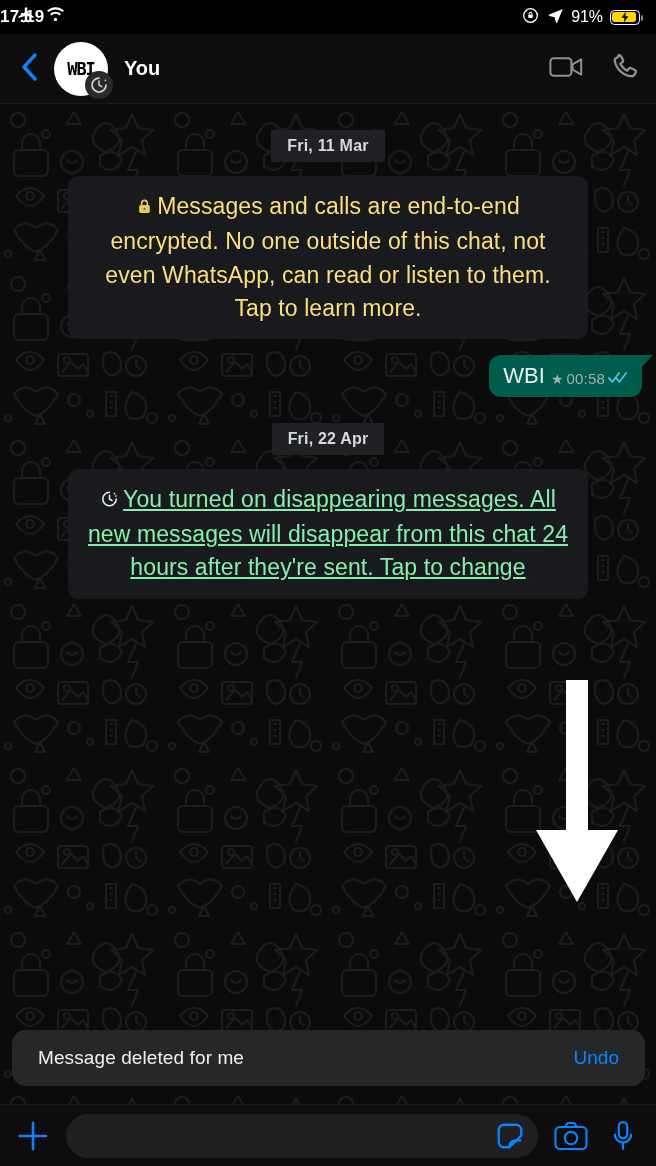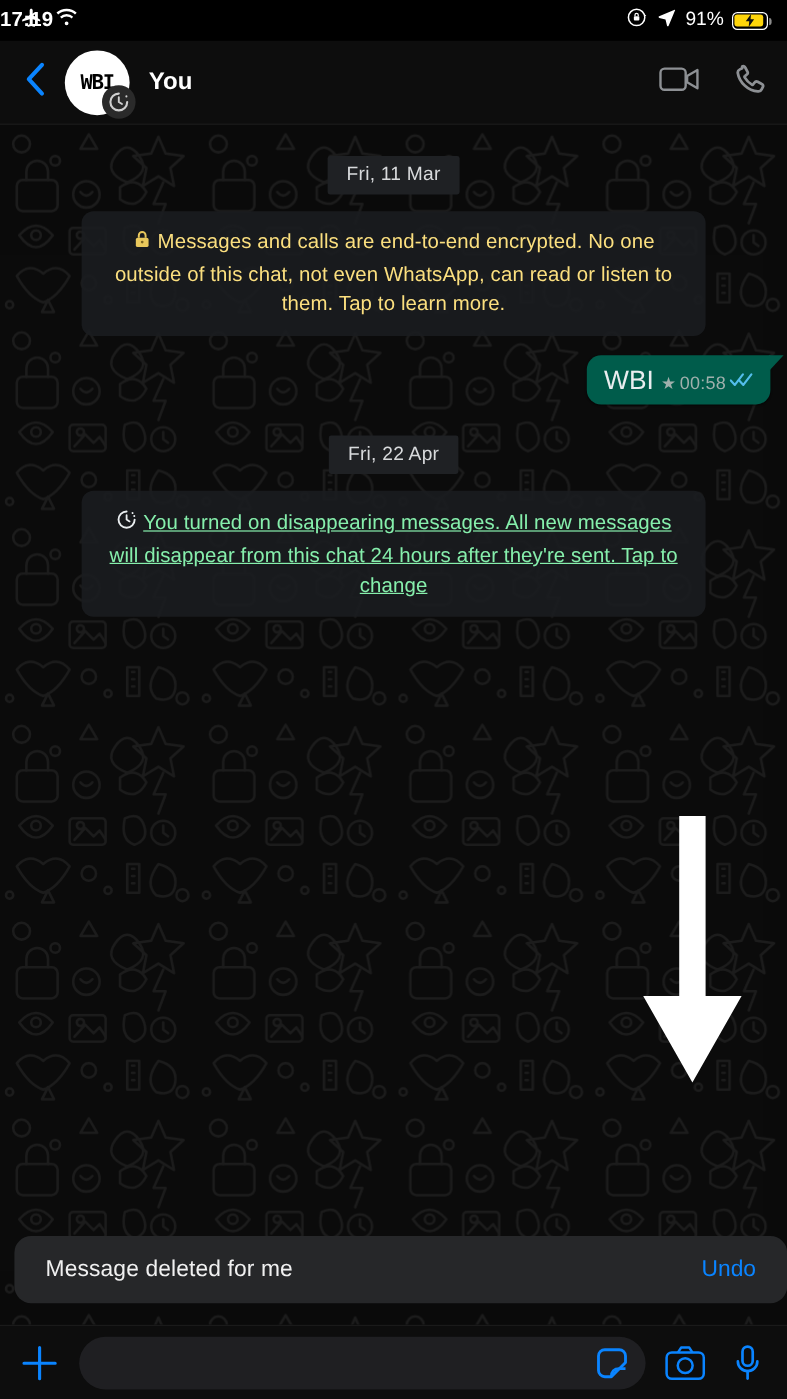--- a/index.html
+++ b/index.html
@@ -69,29 +69,29 @@
   
   .chat{
     position:absolute; top:104px; left:0; right:0; bottom:62px;
     background:#0B0B0B; overflow:hidden;
   }
   .doodles{ position:absolute; inset:0; opacity:.9; }
   .chat-inner{ position:relative; padding:14px 0 0; height:100%; }
 
   .date-row{ display:flex; justify-content:center; margin:12px 0 14px; }
   .date-pill{
-    background:#1F2124; color:#D8DADC; font-size:16px; font-weight:400;
+    background:#1F2124; color:#D8DADC; font-size:16px; font-weight:700;
     padding:7px 16px; border-radius:2px; letter-spacing:.2px;
   }
 
   .system-row{ display:flex; justify-content:center; padding:0 68px; }
   .system-bubble{
     background:rgba(26,28,31,.92); border-radius:10px;
     padding:14px 18px; text-align:center; line-height:1.45;
-    font-size:17px; letter-spacing:.1px;
+    font-size:23px; letter-spacing:.1px;
   }
   .system-bubble.encrypt{ color:#FBDF7F; }
   .system-bubble.dm{ color:#86efac;text-decoration:underline; }
   .sys-icon{ display:inline-block; vertical-align:-2px; margin-right:4px; }
 
   .msg-row{ display:flex; justify-content:flex-end; padding:16px 14px 0 0; }
   .bubble-out{
     position:relative; background:#005C4B; color:#E9EDEF;
     border-radius:12px; border-top-right-radius:0;
     padding:8px 13px 8px 14px; display:flex; align-items:flex-end; gap:2px;
@@ -106,21 +106,21 @@
   .bubble-text{ font-size:22px; line-height:1.15; }
   .bubble-meta{ display:flex; align-items:center; gap:3px; margin-left:4px; padding-bottom:1px; }
   .meta-star{ color:#9FB0AC; font-size:14px; line-height:1; }
   .meta-time{ color:#9FB0AC; font-size:15px; letter-spacing:.2px; }
 
   
   .arrow-anno{ position:absolute; right:26px; top:680px; z-index:8; }
 
   
   .toast{
-    position:absolute; left:12px; right:0; bottom:80px; z-index:9;
+    position:absolute; left:12px; right:11px; bottom:80px; z-index:9;
     background:#262729; border-radius:14px; height:56px;
     display:flex; align-items:center; padding:0 26px;
   }
   .toast-text{ color:#F0F0F0; font-size:19px; letter-spacing:.1px; }
   .toast-undo{ margin-left:auto; color:#0A84FF; font-size:19px; font-weight:400; }
 
   
   .watermark{
     position:absolute; right:20px; bottom:1020px;
     font-family:"DejaVu Sans Mono", monospace;

